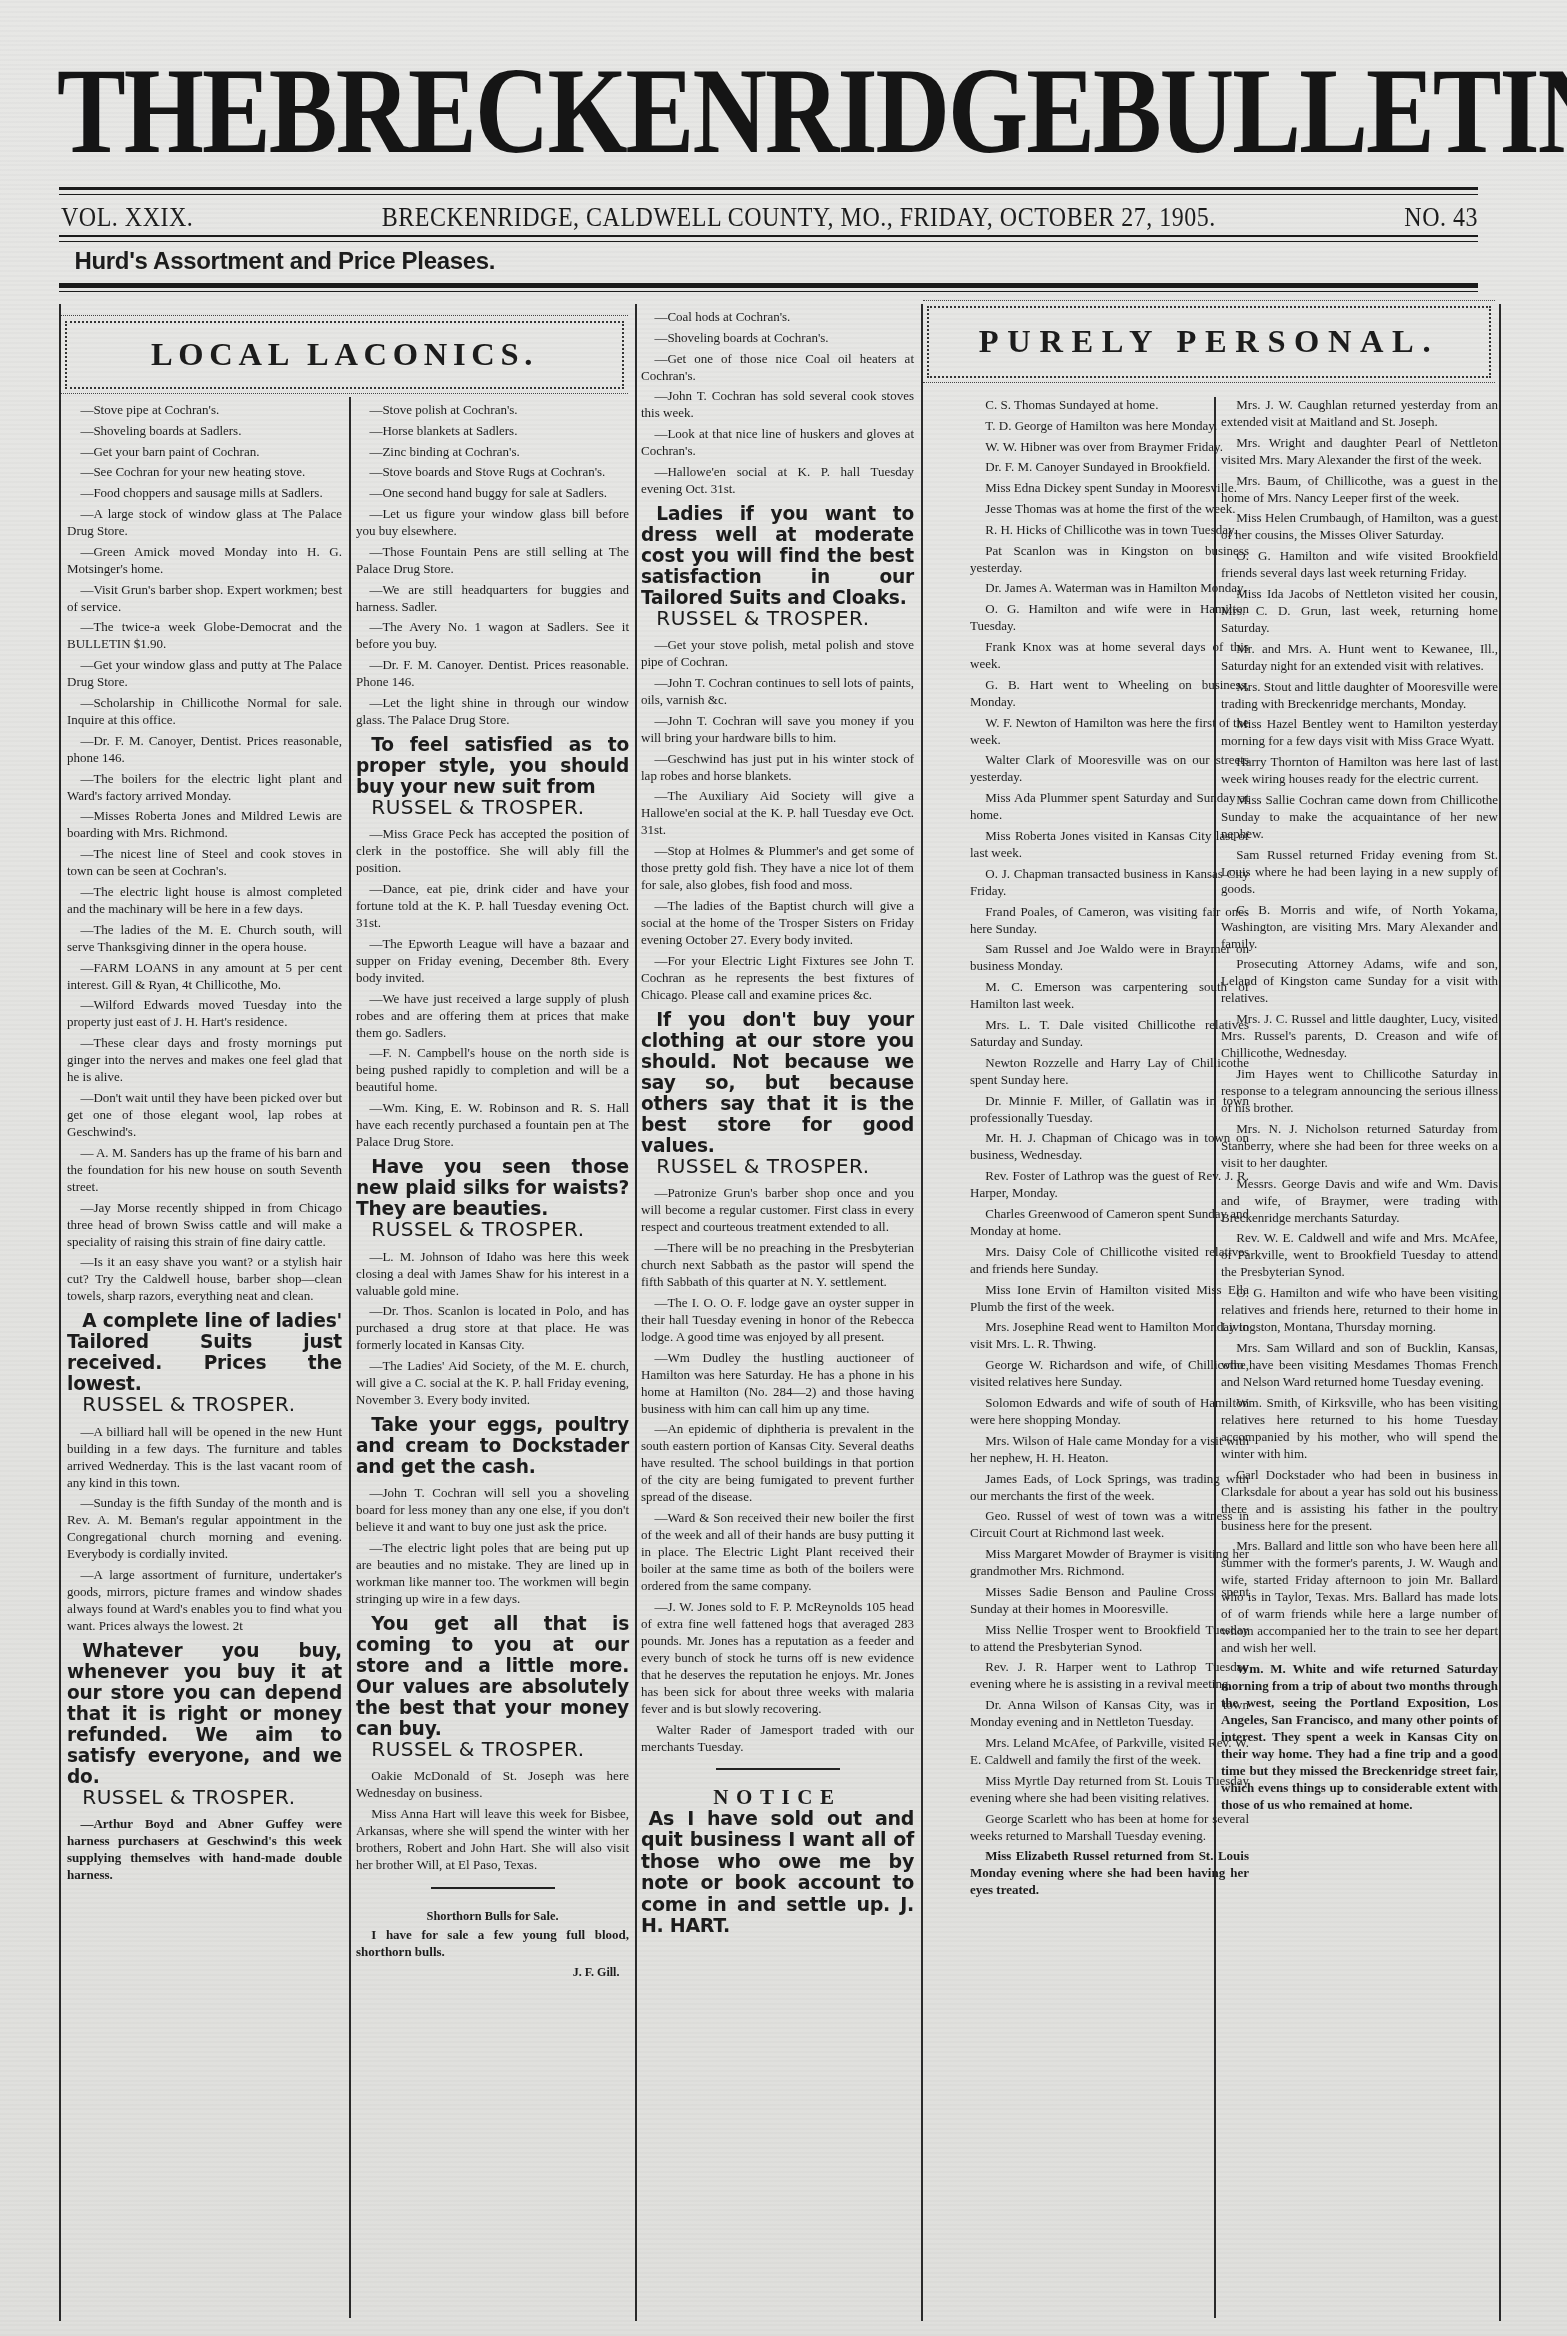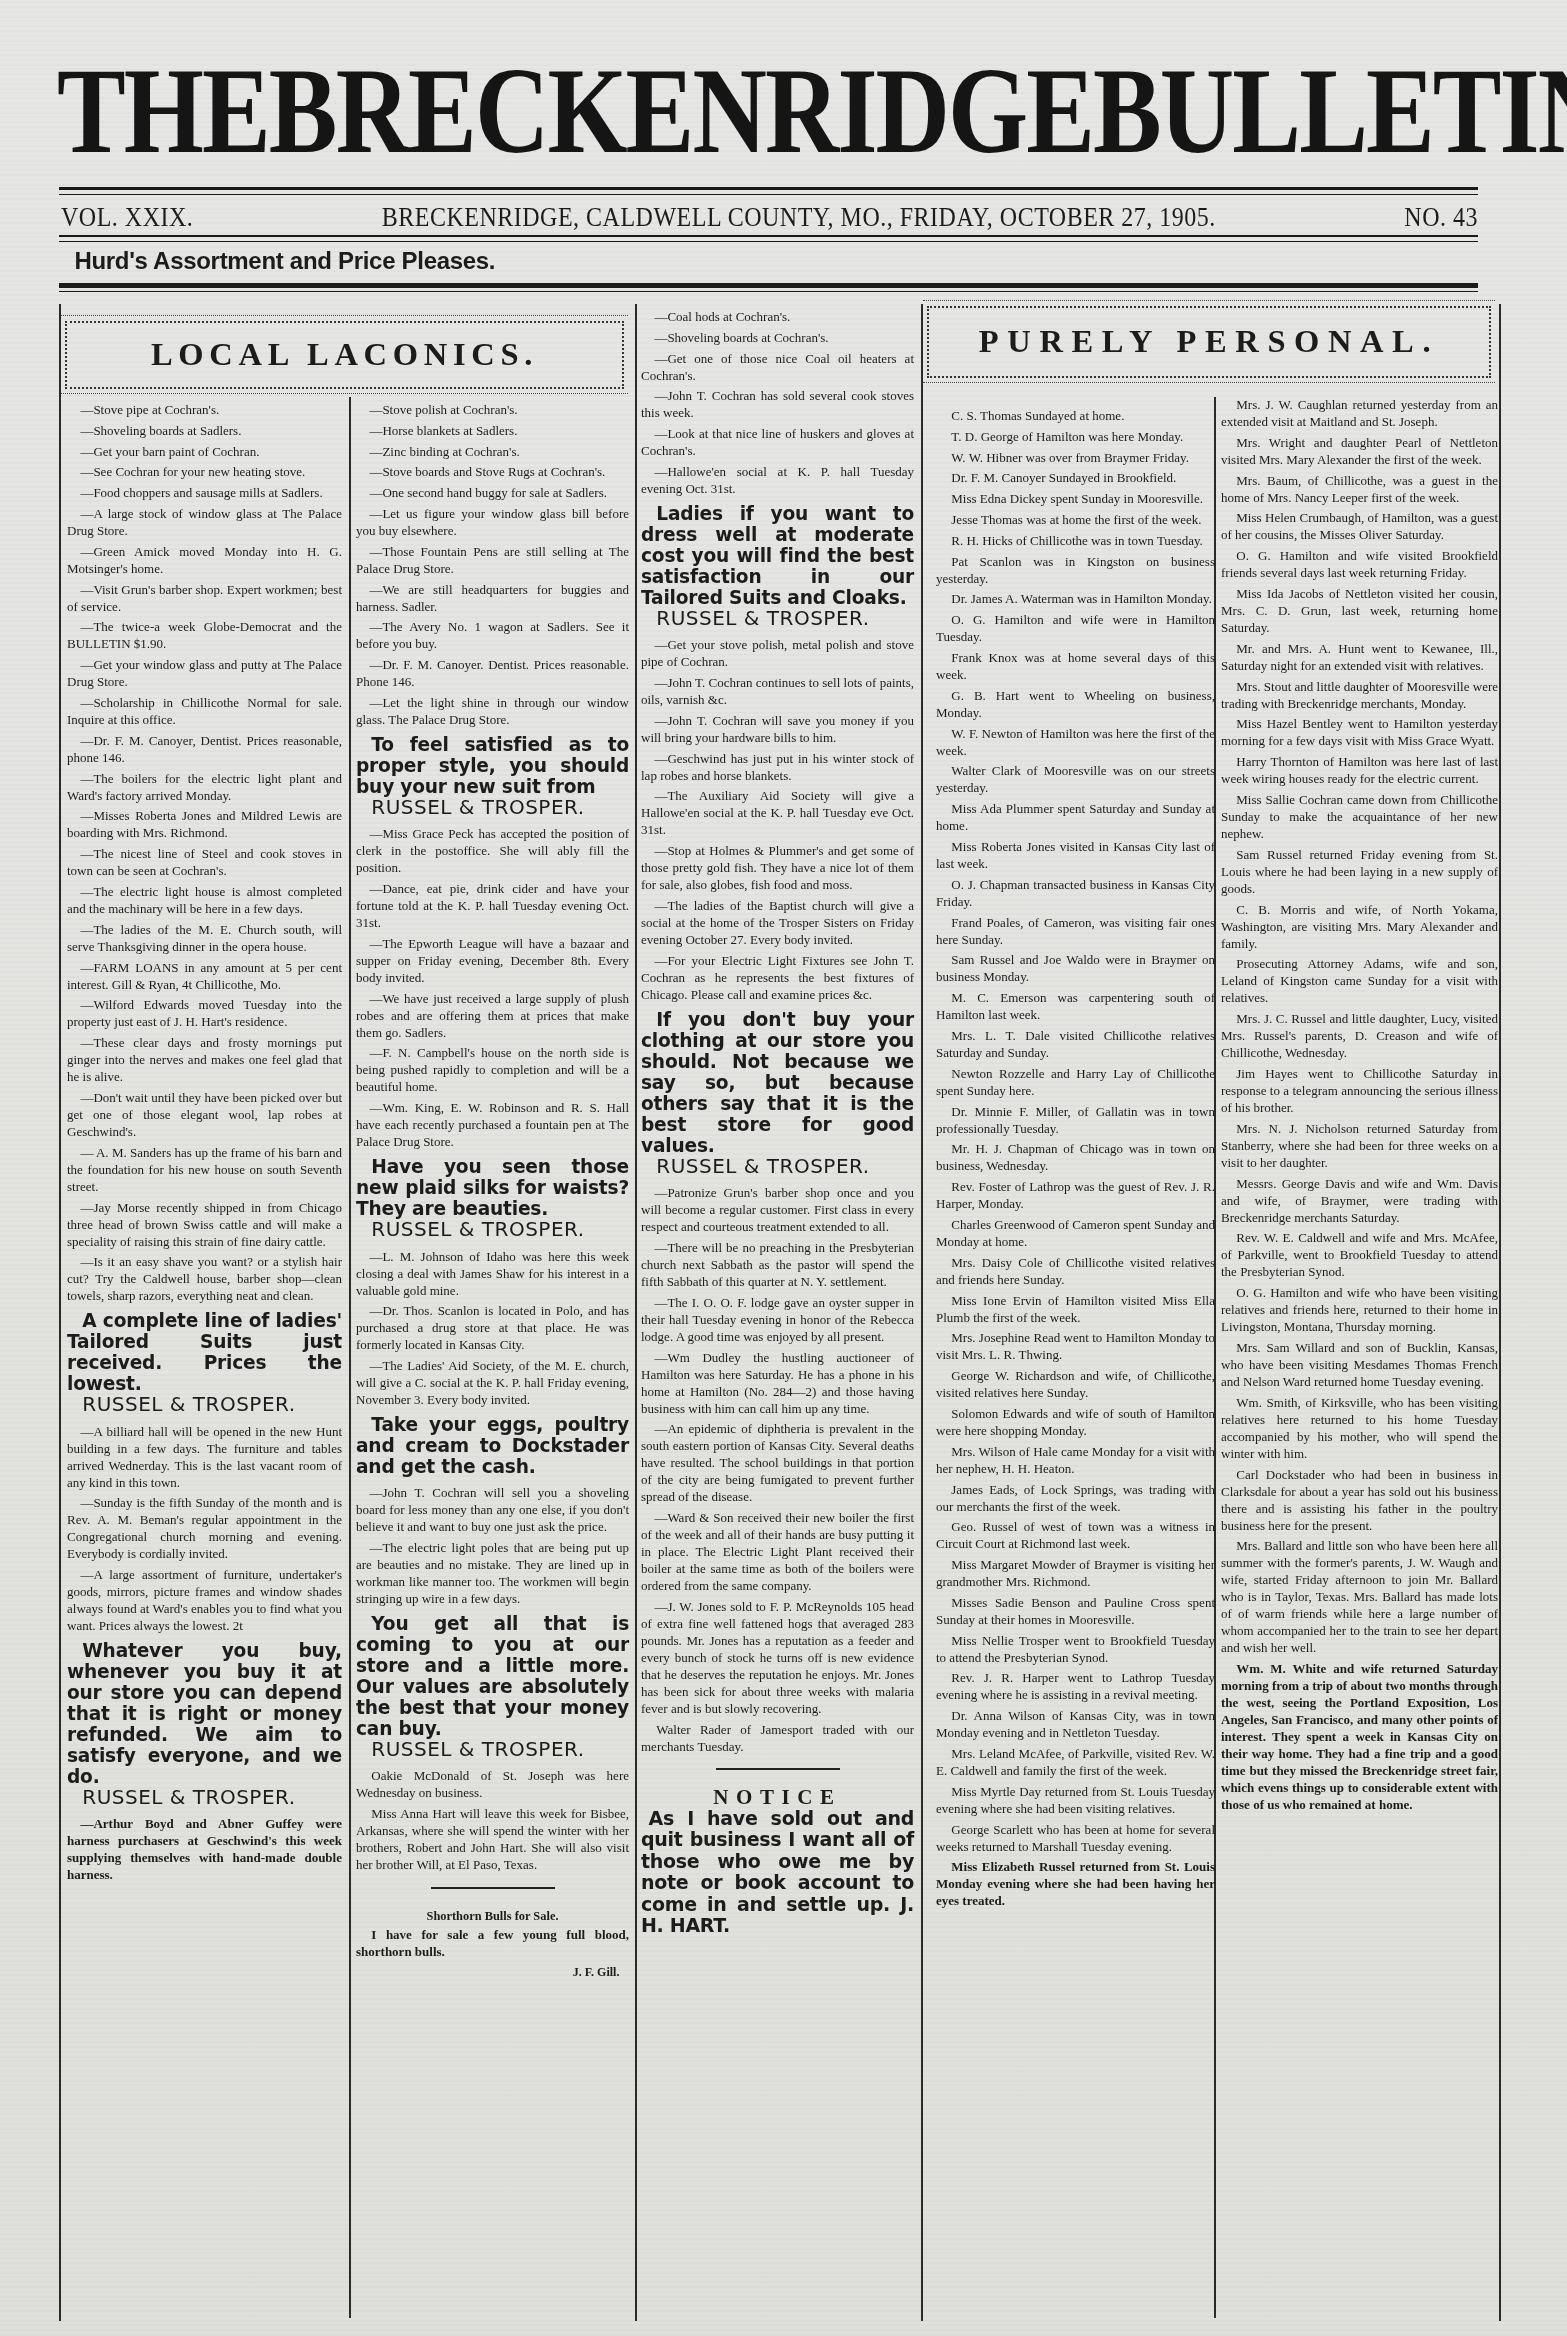--- a/index.html
+++ b/index.html
@@ -236,21 +236,21 @@
     <div class="notice-body">
       <span>As I have sold out and quit business I want all of those who owe me by note or book account to come in and settle up.</span>
       <span>J. H. HART.</span>
     </div>
   </div>
 
   <div class="personal-head">
     <div class="boxhead wide">PURELY PERSONAL.</div>
   </div>
 
-  <div class="col" style="left:936px;width:279px;top:396px;margin-top:11px;">
+  <div class="col" style="left:970px;width:279px;top:396px;">
     <p>C. S. Thomas Sundayed at home.</p>
     <p>T. D. George of Hamilton was here Monday.</p>
     <p>W. W. Hibner was over from Braymer Friday.</p>
     <p>Dr. F. M. Canoyer Sundayed in Brookfield.</p>
     <p>Miss Edna Dickey spent Sunday in Mooresville.</p>
     <p>Jesse Thomas was at home the first of the week.</p>
     <p>R. H. Hicks of Chillicothe was in town Tuesday.</p>
     <p>Pat Scanlon was in Kingston on business yesterday.</p>
     <p>Dr. James A. Waterman was in Hamilton Monday.</p>
     <p>O. G. Hamilton and wife were in Hamilton Tuesday.</p>

